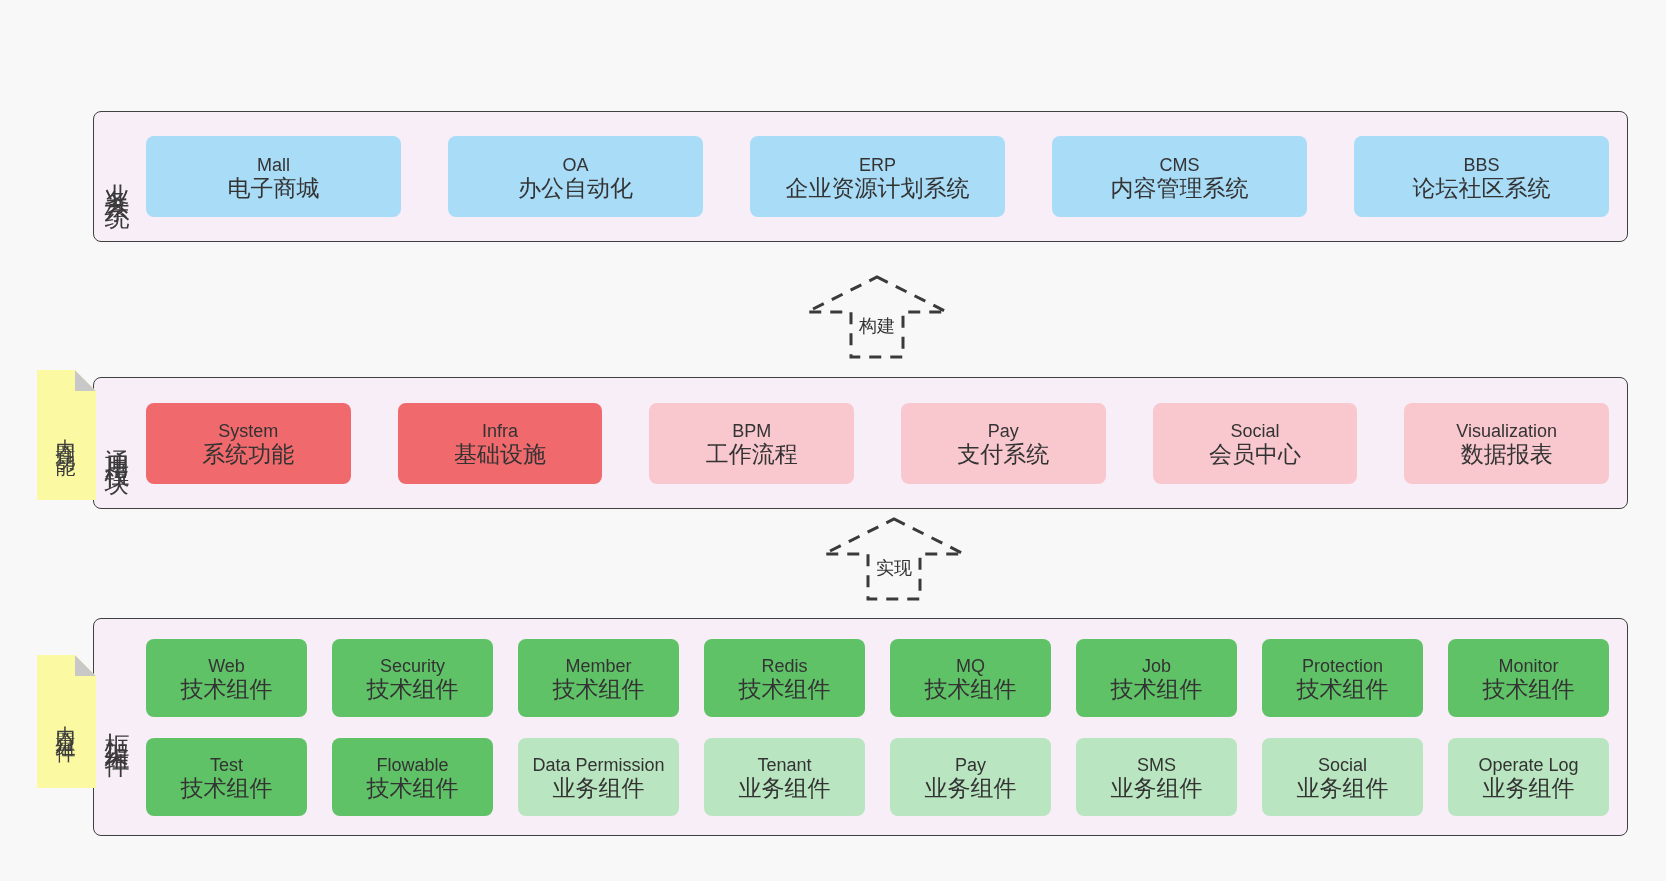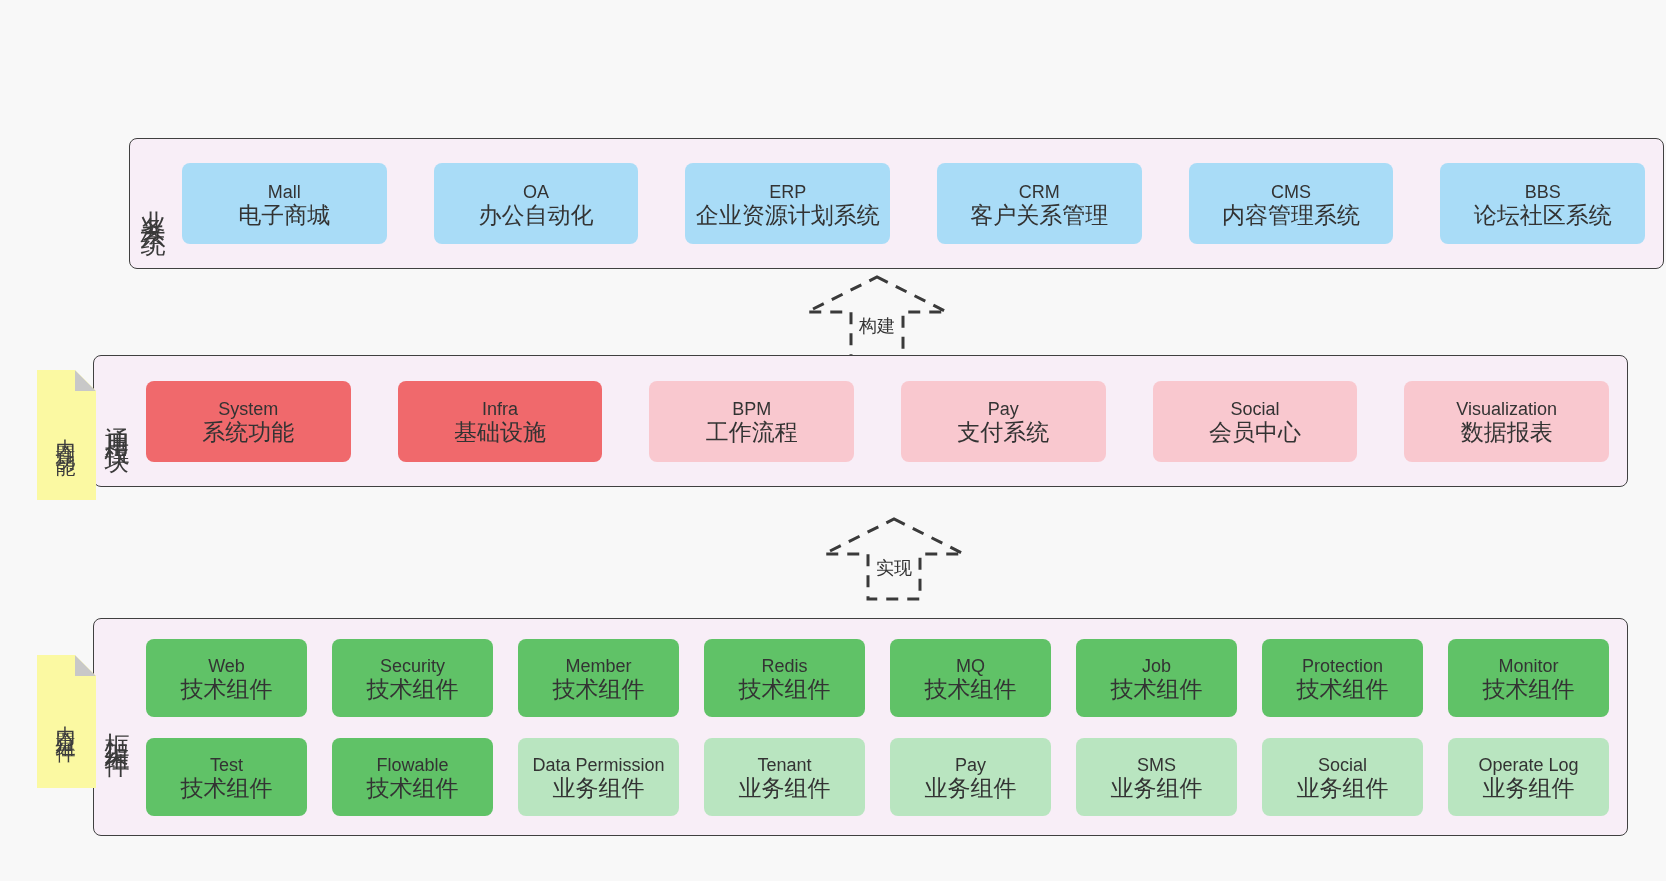--- a/index.html
+++ b/index.html
@@ -62,39 +62,35 @@
     position:absolute;left:80px;top:44px;transform:translateX(-50%);
     background:var(--background,#f8f8f8);padding:0 3px;font-size:18px;
     white-space:nowrap;
   }
 </style>
 </head>
 <body>
 
 <div class="canvas">
 
-  <div class="band" style="top:138px;height:131px;margin-left:36px;">
+  <div class="band" style="top:111px;height:131px;">
     <div class="band-label">业务系统</div>
     <div class="band-body">
       <div class="row r6">
         <div class="box h81 v-blue">
           <div class="bt">Mall</div>
           <div class="bs">电子商城</div>
         </div>
         <div class="box h81 v-blue">
           <div class="bt">OA</div>
           <div class="bs">办公自动化</div>
         </div>
         <div class="box h81 v-blue">
           <div class="bt">ERP</div>
           <div class="bs">企业资源计划系统</div>
-        </div>
-        <div class="box h81 v-blue">
-          <div class="bt">CRM</div>
-          <div class="bs">客户关系管理</div>
         </div>
         <div class="box h81 v-blue">
           <div class="bt">CMS</div>
           <div class="bs">内容管理系统</div>
         </div>
         <div class="box h81 v-blue">
           <div class="bt">BBS</div>
           <div class="bs">论坛社区系统</div>
         </div>
       </div>
@@ -103,21 +99,21 @@
 
   <div class="arrow" style="left:797px;top:270px;">
     <svg width="160" height="95" viewBox="0 0 160 95">
       <polygon points="80,7 150,42 106,42 106,87 54,87 54,42 10,42"></polygon>
     </svg>
     <div class="arrow-label">构建</div>
   </div>
 
   <div class="note" style="top:370px;height:130px;">内置功能</div>
 
-  <div class="band" style="top:355px;height:132px;">
+  <div class="band" style="top:377px;height:132px;">
     <div class="band-label">通用模块</div>
     <div class="band-body">
       <div class="row r6">
         <div class="box h81 v-red">
           <div class="bt">System</div>
           <div class="bs">系统功能</div>
         </div>
         <div class="box h81 v-red">
           <div class="bt">Infra</div>
           <div class="bs">基础设施</div>

